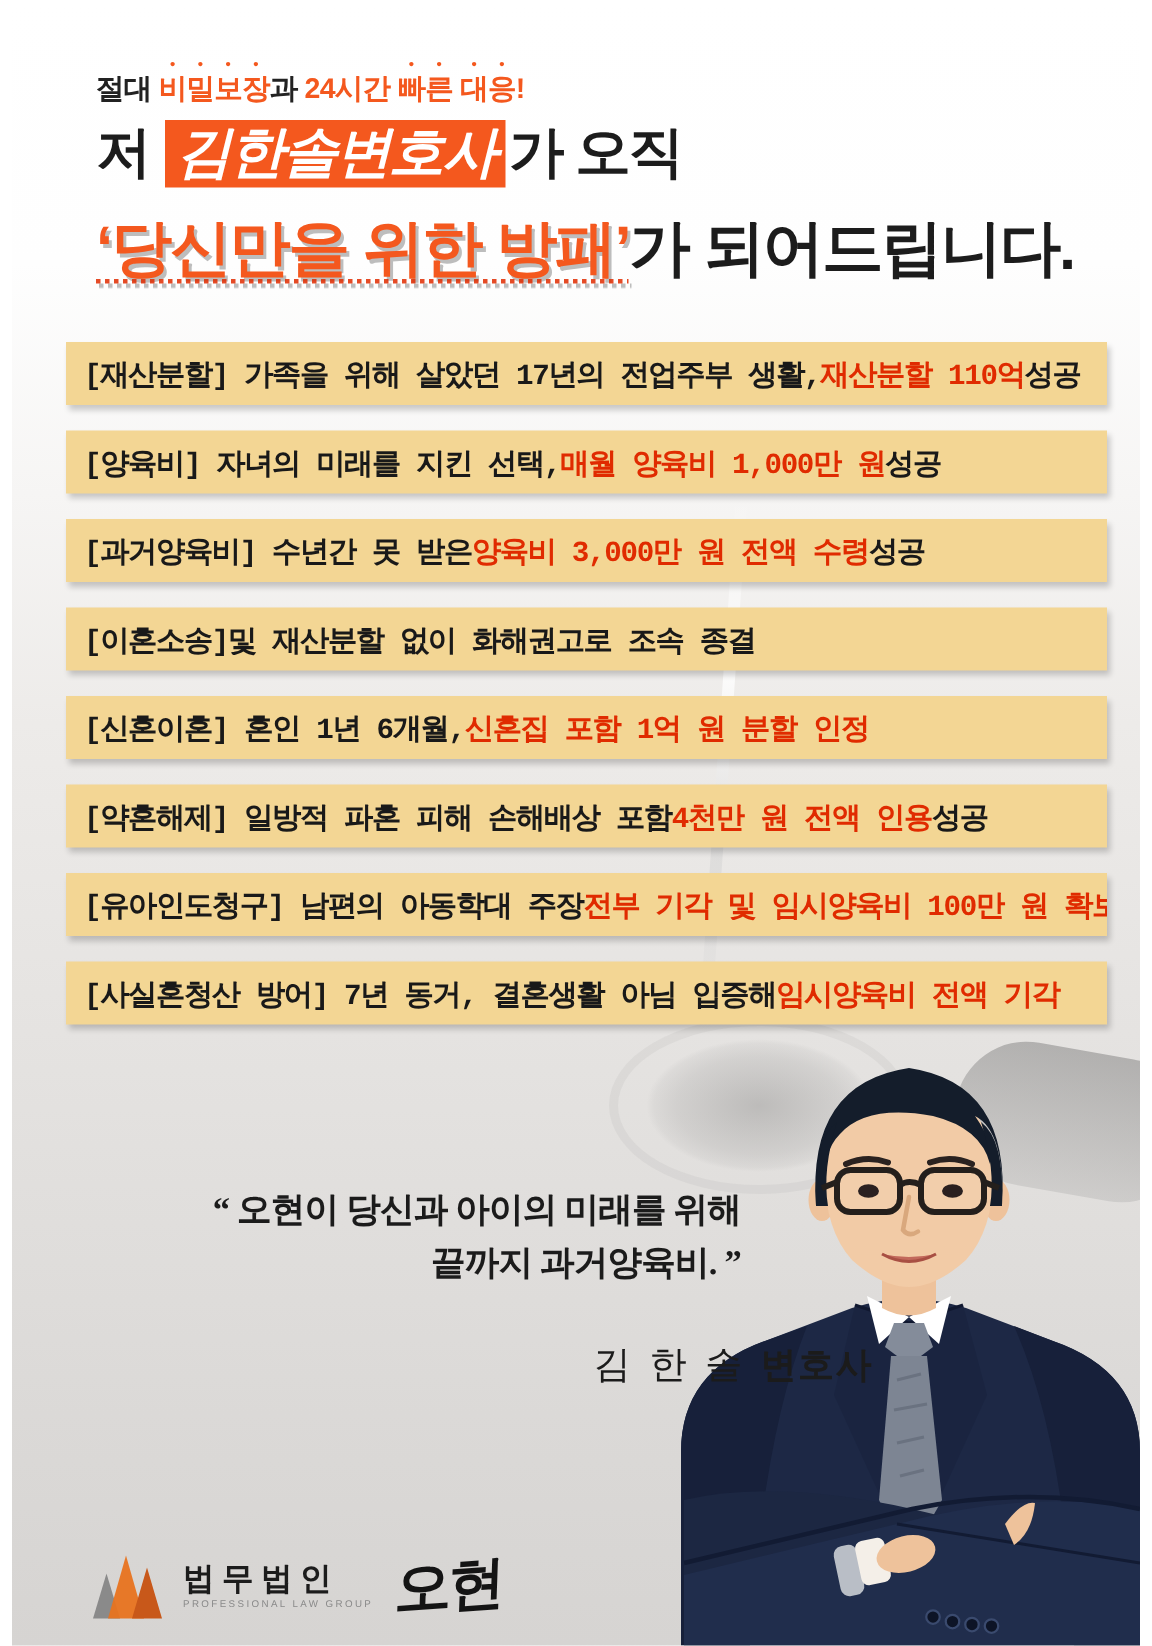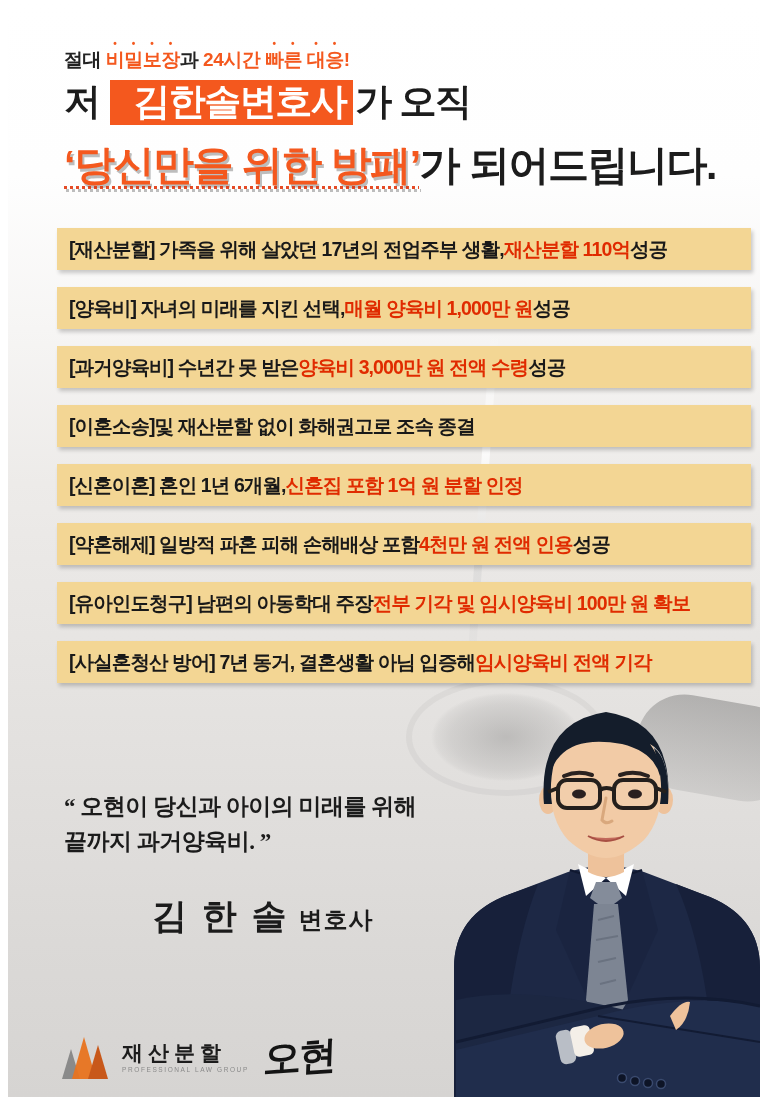--- a/index.html
+++ b/index.html
@@ -56,57 +56,57 @@
     text-emphasis-position:over right;
   }
   .headline{
     position:absolute;left:56px;top:80px;z-index:5;
     font-size:37px;font-weight:800;color:#1c1c1c;letter-spacing:-1.5px;
     line-height:1.0;white-space:nowrap;
   }
   .headline .name-box{
     display:inline-block;
     background:var(--accent,#f4581e);color:#fff;
-    padding:3px 7px 5px 23px;margin:0 2px;
+    padding:3px 7px 5px 7px;margin:0 2px;font-style:italic;
   }
   .headline2{
     position:absolute;left:56px;top:138px;z-index:5;
     font-size:41px;font-weight:800;color:#1c1c1c;letter-spacing:-1.5px;
     white-space:nowrap;
   }
   .headline2 .shield{
     color:var(--accent,#f4581e);
     text-shadow:2px 3px 0 rgba(70,70,70,.35);
     text-decoration:underline dotted rgba(224,43,0,.85);
     text-decoration-thickness:3px;
     text-underline-offset:7px;
   }
   
-  .records{position:absolute;left:49px;top:228px;width:694px;z-index:5;}
+  .records{position:absolute;left:36px;top:228px;width:694px;z-index:5;font-family:Liberation Mono, monospace;}
   .bar{
     height:42px;margin-bottom:17px;
     background:var(--bar-bg,#f3d694);
     box-shadow:2px 3px 4px rgba(0,0,0,.20);
     display:flex;align-items:center;
     padding:0 12px;box-sizing:border-box;
     font-size:19.5px;font-weight:700;letter-spacing:-0.9px;
     white-space:nowrap;overflow:hidden;
   }
   .bar .dark{color:#191919;}
   .bar .red{color:var(--red,#e02b00);}
   
   .quote{
     position:absolute;left:56px;top:790px;width:430px;z-index:5;
-    text-align:left;
+    text-align:right;
     font-family:"Liberation Serif","DejaVu Serif",serif;
     color:#1b1b1b;
   }
   .quote .q-line{font-size:23px;font-weight:700;letter-spacing:-0.5px;line-height:1.5;}
   .quote .sig{margin-top:34px;transform:translateX(88px);white-space:nowrap;}
-  .quote .sig-name{font-size:35px;font-weight:700;letter-spacing:3px;}
+  .quote .sig-name{font-size:25px;font-weight:400;letter-spacing:3px;}
   .quote .sig-title{font-size:24px;font-weight:600;margin-left:9px;letter-spacing:1px;}
   
   .portrait{position:absolute;left:430px;top:700px;width:338px;height:397px;z-index:4;}
   
   .logo{
     position:absolute;left:54px;top:1032px;z-index:5;
     display:flex;align-items:center;gap:14px;
   }
   .logo-icon{width:46px;height:42px;position:relative;}
   .logo-icon .tri{position:absolute;bottom:0;width:0;height:0;}
@@ -262,19 +262,19 @@
     </g>
   </svg>
 
   <div class="logo">
     <div class="logo-icon">
       <div class="tri tri-a"></div>
       <div class="tri tri-b"></div>
       <div class="tri tri-c"></div>
     </div>
     <div class="logo-group">
-      <span class="kr">재산분할</span>
+      <span class="kr">법무법인</span>
       <span class="en">PROFESSIONAL LAW GROUP</span>
     </div>
     <div class="logo-brand">오현</div>
   </div>
 
 </div>
 
 </body></html>

